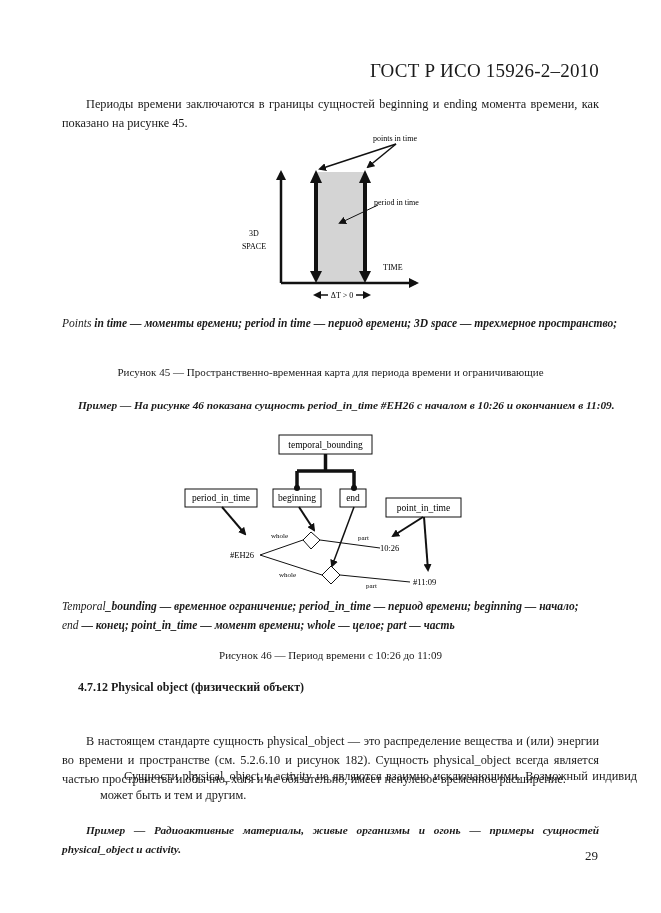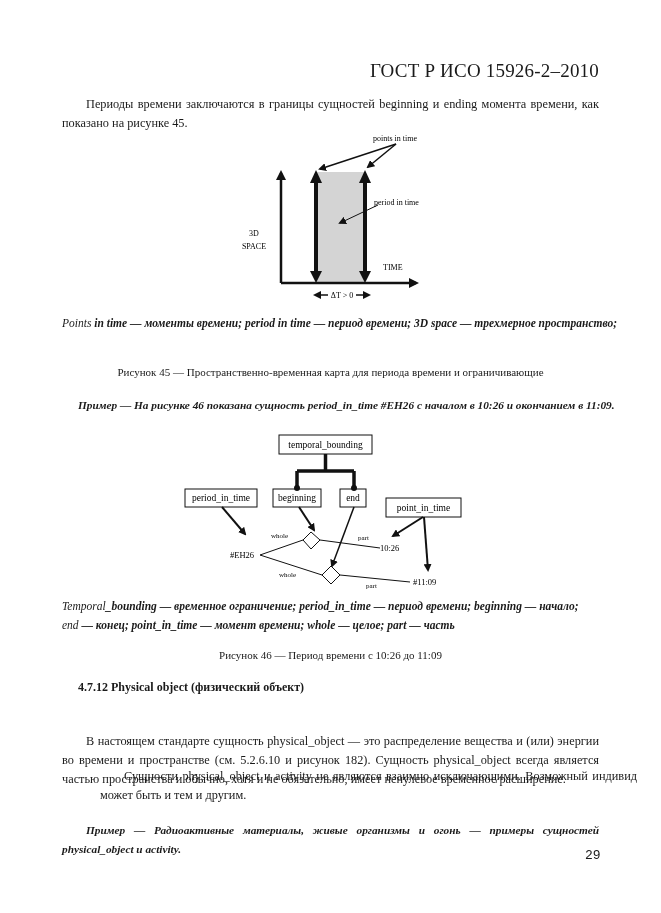--- a/index.html
+++ b/index.html
@@ -138,13 +138,13 @@
 </div>
 
 <div class="abs caption" style="left:62px; top:646px; width:537px;">Рисунок 46 — Период времени с 10:26 до 11:09</div>
 
 <div class="abs h3" style="left:78px; top:680px;">4.7.12 Physical object (физический объект)</div>
 
 <div class="abs para ind justify" style="left:62px; top:732px; width:537px;">В настоящем стандарте сущность physical_object — это распределение вещества и (или) энергии во времени и пространстве (см. 5.2.6.10 и рисунок 182). Сущность physical_object всегда является частью пространства и обычно, хотя и не обязательно, имеет ненулевое временное расширение.</div>
 <div class="abs para ind justify" style="left:62px; top:767px; width:537px;margin-left:38px;">Сущности physical_object и activity не являются взаимно исключающими. Возможный индивид может быть и тем и другим.</div>
 <div class="abs example ind justify" style="left:62px; top:805px; width:537px;margin-top:16px;">Пример — Радиоактивные материалы, живые организмы и огонь — примеры сущностей physical_object и activity.</div>
 
-<div class="abs pgnum" style="left:585px; top:848px;font-family:Liberation Mono, monospace;">29</div>
+<div class="abs pgnum" style="left:585px; top:848px;">29</div>
 
 </body></html>

